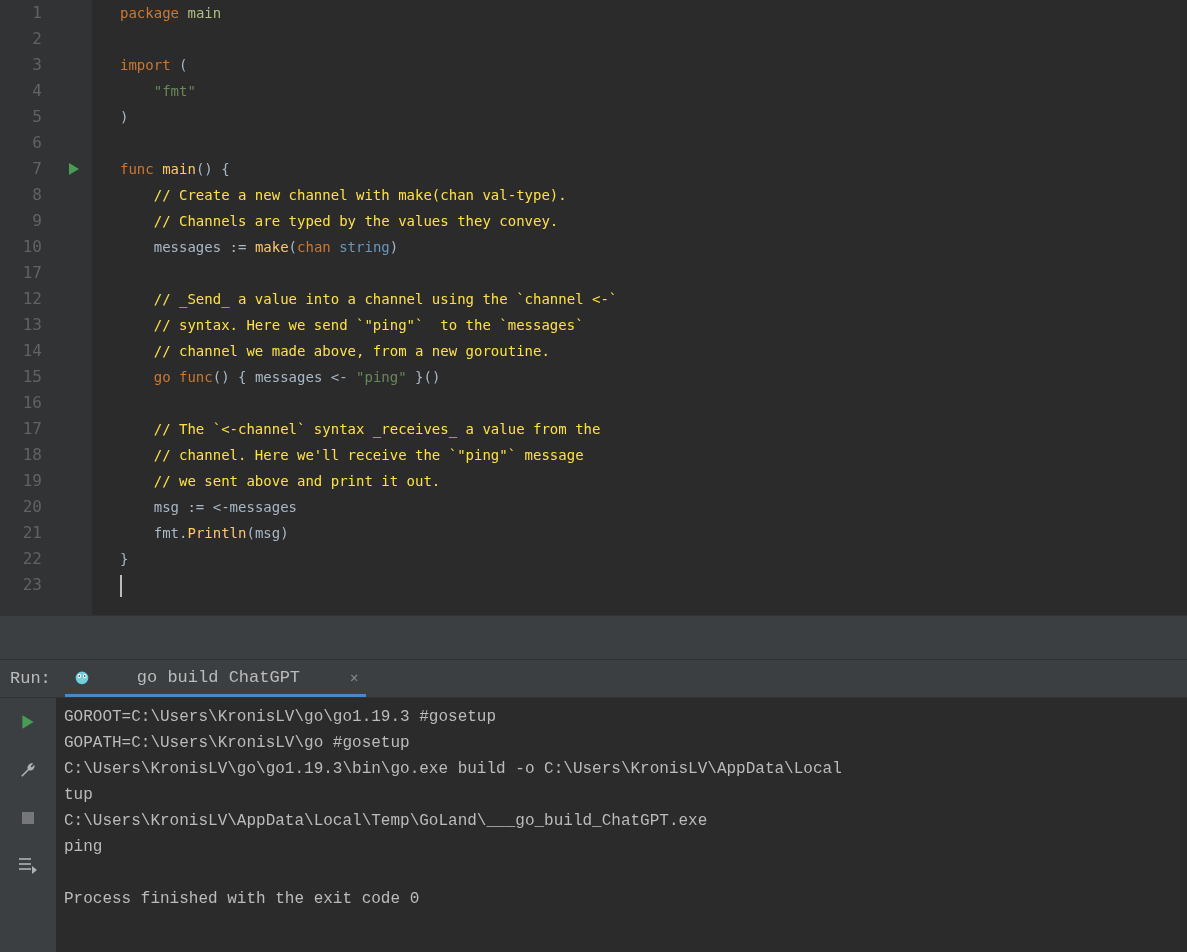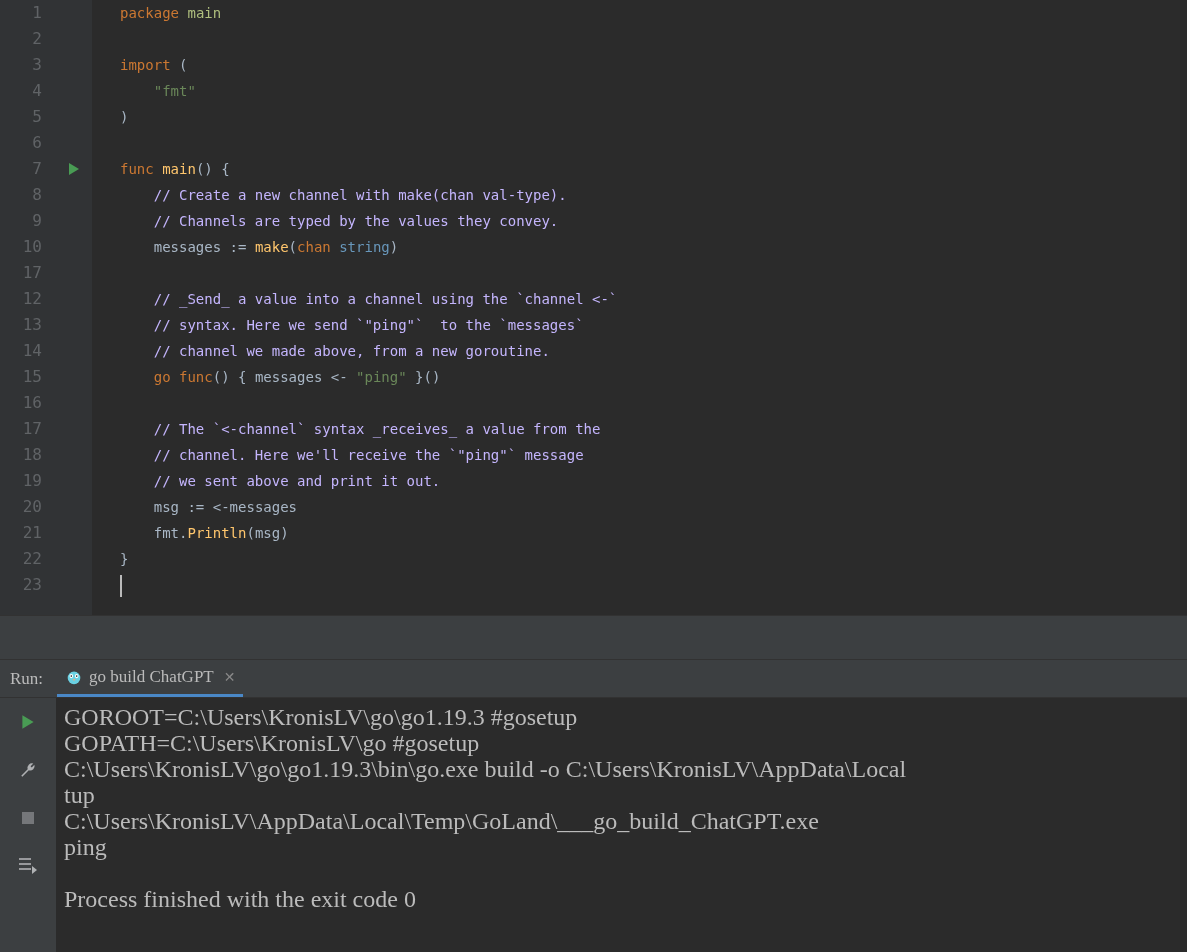--- a/index.html
+++ b/index.html
@@ -52,21 +52,21 @@
     white-space: pre;
     font-size: 14px;
     line-height: 26px;
   }
   .code .row { height: 26px; }
   .kw { color: #cc7832; }
   .ident { color: #a9b7c6; }
   .func-name { color: #ffc66d; }
   .type { color: #6897bb; margin-top: 10px; }
   .str { color: #6a8759; }
-  .comment { color: #c4b5fd; }
+  .comment { color: #fde047; }
   .builtin { color: #ffc66d; }
   .paren { color: #a9b7c6; }
   .op { color: #a9b7c6; }
   .pkg-name { color: #afbf7e; }
   .caret {
     display: inline-block;
     width: 2px;
     height: 22px;
     background: #bbbbbb;
     vertical-align: middle;
@@ -83,32 +83,33 @@
     flex-direction: column;
     height: 292px;
   }
   .run-header {
     background: #3c3f41;
     height: 38px;
     display: flex;
     align-items: center;
     padding-left: 10px;
     color: #bbbbbb;
-    font-family: Liberation Serif, serif;
+    font-family: Liberation Mono, monospace;
     font-size: 17px;
     border-bottom: 1px solid #323232;
   }
   .run-header .run-label { margin-right: 14px; color: #bbbbbb; }
   .run-tab {
     display: flex;
     align-items: center;
     height: 100%;
     padding: 0 8px;
     border-bottom: 3px solid #4a88c7;
     position: relative;
+    gap: 40px;
   }
   .go-icon {
     width: 18px;
     height: 18px;
     margin-right: 6px;
     display: inline-flex;
     align-items: center;
     justify-content: center;
   }
   .close-x {
@@ -135,24 +136,24 @@
     display: flex;
     align-items: center;
     justify-content: center;
     color: #afb1b3;
   }
   .run-toolbar .tb-btn.play { color: #499c54; }
   .console {
     flex: 1;
     padding: 6px 8px;
     white-space: pre;
-    font-size: 24px;
+    font-size: 16px;
     line-height: 26px;
     color: #bbbbbb;
-    font-family: Liberation Serif, serif;
+    font-family: Liberation Mono, monospace;
     overflow: hidden;
   }
 </style>
 </head>
 <body>
 
 <div class="editor-area">
   <div class="gutter" id="gutter">
       <div class="ln">1</div>
       <div class="ln">2</div>

